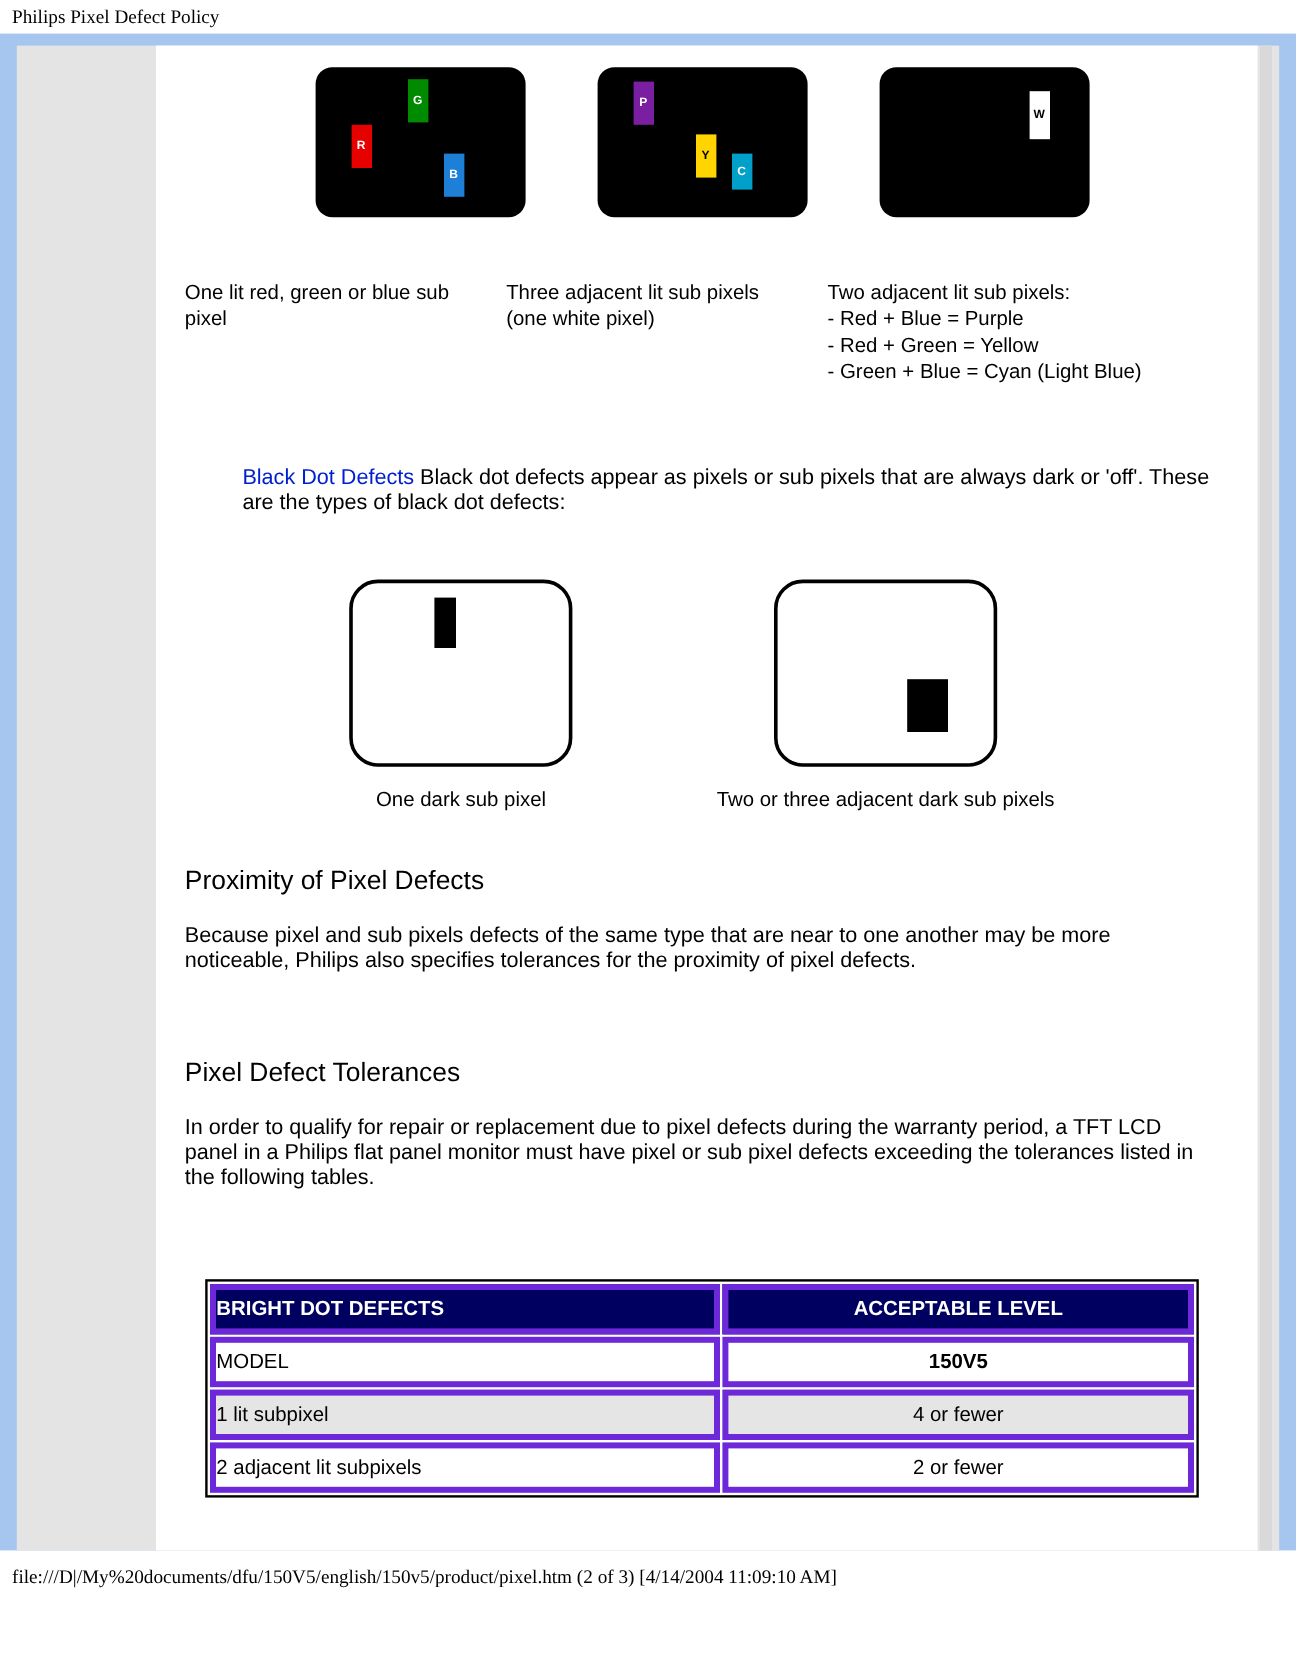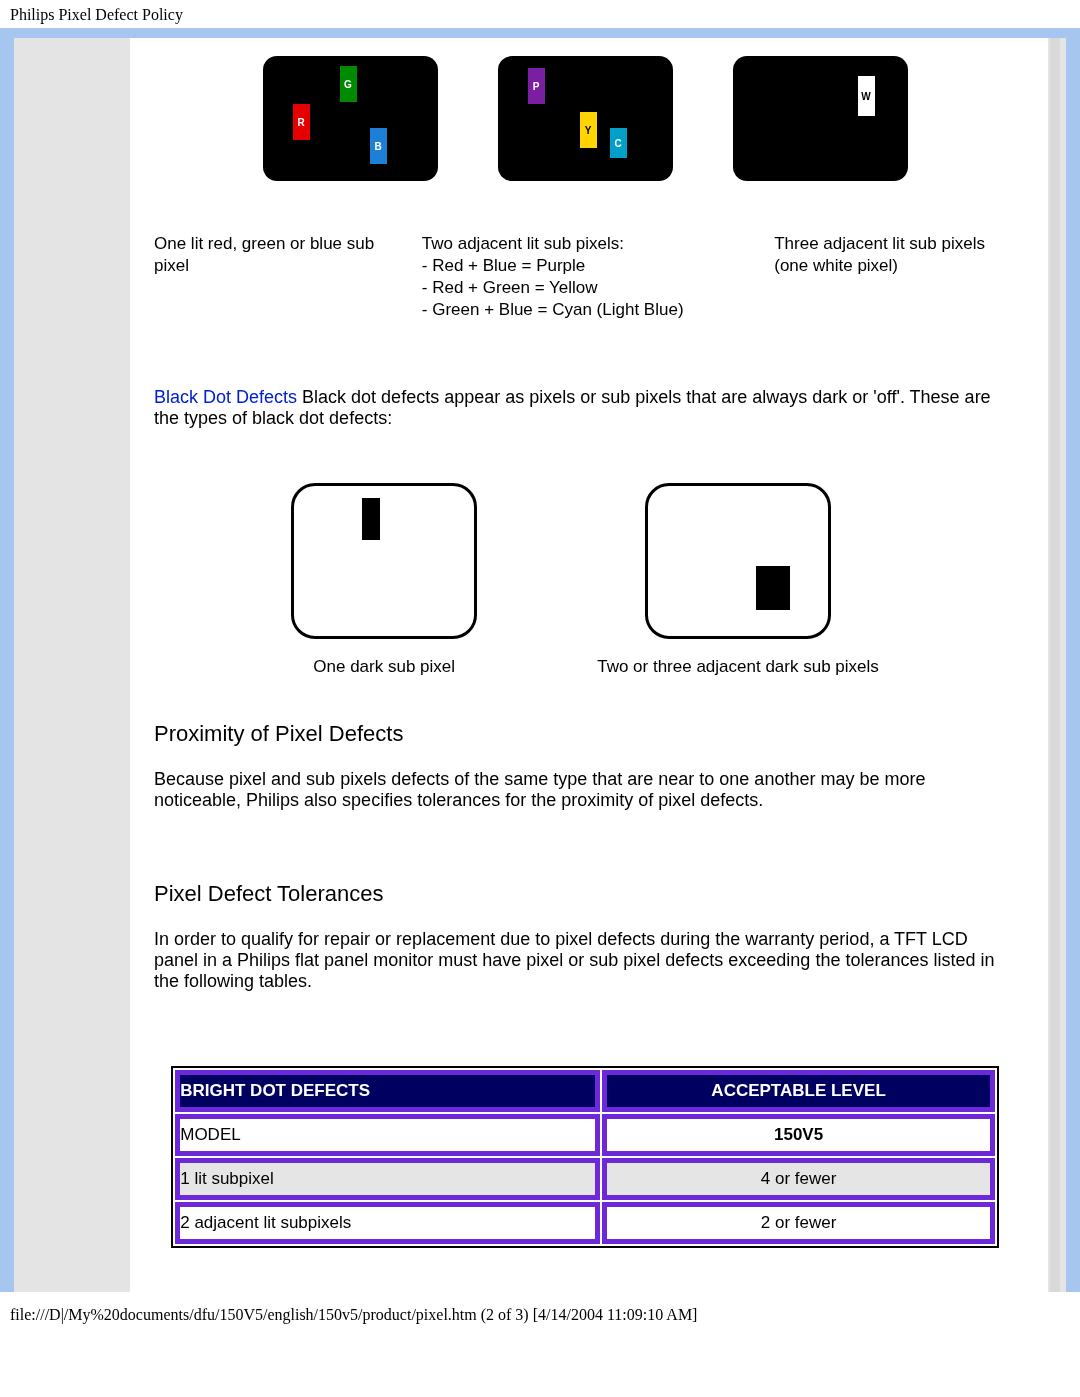--- a/index.html
+++ b/index.html
@@ -92,28 +92,28 @@
 
           <div class="bd-screen">
             <div class="px black-letter" style="left:125px; top:20px; width:17px; height:40px; background:#fff;">
                 <span>W</span>
               </div>
           </div>
         </div>
 
         <div class="cap-row">
           <div class="cap-col">One lit red, green or blue sub pixel</div>
+          <div class="cap-col">Three adjacent lit sub pixels (one white pixel)</div>
           <div class="cap-col c2" style="white-space:pre-line;">Two adjacent lit sub pixels:
 - Red + Blue = Purple
 - Red + Green = Yellow
 - Green + Blue = Cyan (Light Blue)</div>
-          <div class="cap-col">Three adjacent lit sub pixels (one white pixel)</div>
         </div>
 
-        <p style="margin-top:46px;">
+        <p style="margin-top:46px;margin-left:48px;">
           <span class="para-link">Black Dot Defects</span><span> Black dot defects appear as pixels or sub pixels that are always dark or 'off'. These are the types of black dot defects:</span>
         </p>
 
         <div class="dark-row">
           <div class="dd-col">
             <div class="dd-screen">
               <div class="dd-px" style="left:68px; top:12px; width:18px; height:42px;"></div>
             </div>
             <div class="dd-cap">One dark sub pixel</div>
           </div>

